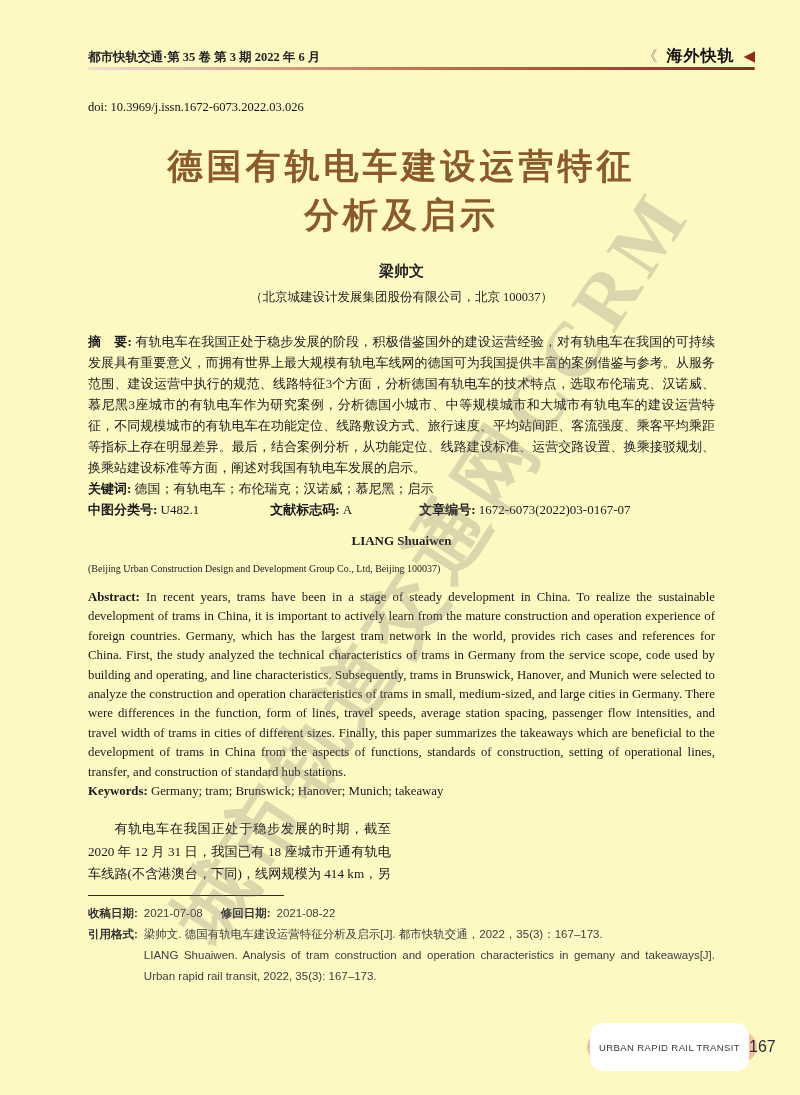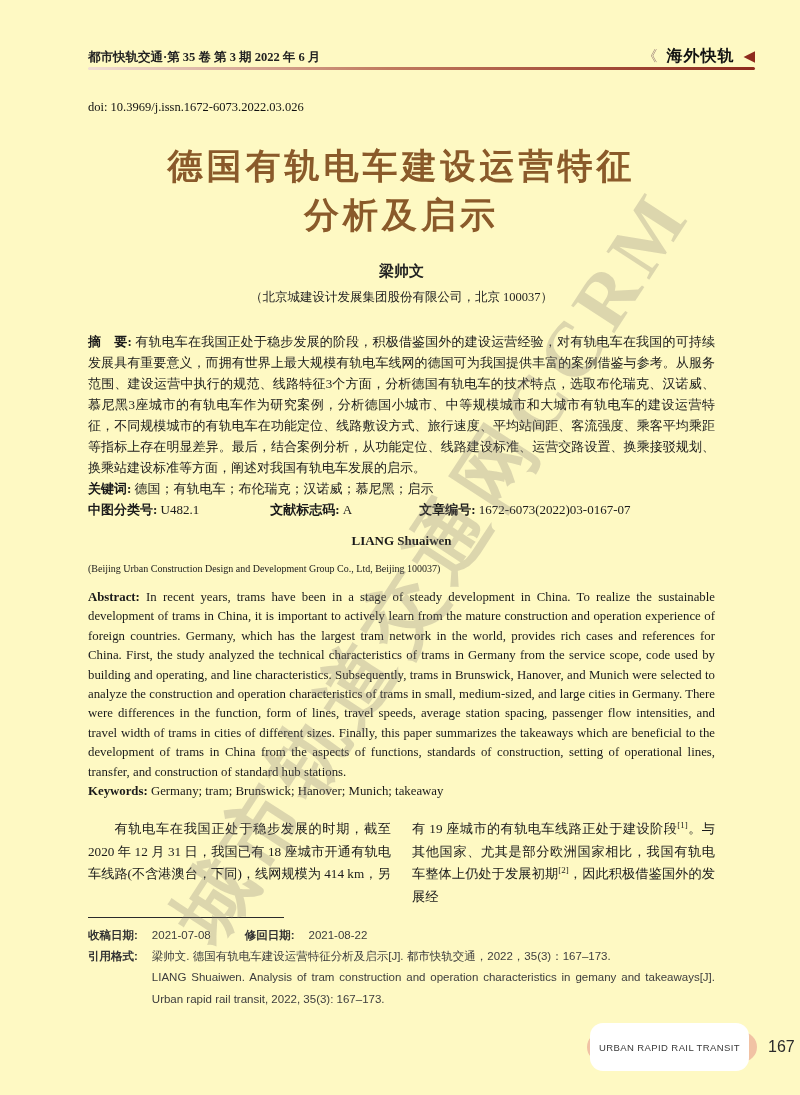--- a/index.html
+++ b/index.html
@@ -58,38 +58,38 @@
   .col.first p{text-indent:2em;margin:0;}
   .col p{margin:0;}
   sup{font-size:9px;line-height:0;}
 
   
   .footnote-rule{margin-top:9px;width:196px;border-top:1.5px solid #2a2a2a;}
   .footer{
     margin-top:7px;font-family:"Liberation Sans", sans-serif;
     font-size:11.5px;line-height:21px;color:#3d3d3d;
   }
-  .f-row{display:flex;gap:8px;}
+  .f-row{display:flex;}
   .f-label{font-weight:bold;color:#333;flex:none;margin-right:6px;}
   .f-gap{display:inline-block;width:18px;}
   .f-text{flex:1;}
   .cite-en{text-align:justify;line-height:21.5px;}
 
   
   .pill{
     position:absolute;top:1032px;right:43px;
     width:170px;height:30px;background:#f1c2a4;border-radius:15px;
     display:flex;align-items:center;
   }
   .pill-inner{
     background:#ffffff;border-radius:13px;height:24px;margin-left:3px;
     display:flex;align-items:center;padding:12px 9px;
   }
   .pill-journal{font-family:"Liberation Sans", sans-serif;font-size:9.5px;letter-spacing:0.4px;color:#3a3a3a;white-space:nowrap;}
-  .pill-num{flex:1;text-align:center;font-family:"Liberation Sans", sans-serif;font-size:16px;color:#2b2b2b;padding-left:19px;}
+  .pill-num{flex:1;text-align:center;font-family:"Liberation Sans", sans-serif;font-size:16px;color:#2b2b2b;}
 
   
   .watermark{
     position:absolute;left:150px;top:905px;
     transform:rotate(-57deg);transform-origin:0 0;
     font-size:78px;font-weight:bold;letter-spacing:8px;
     color:rgba(132,124,119,0.28);
     white-space:nowrap;pointer-events:none;z-index:5;
   }
 </style>
@@ -133,23 +133,20 @@
     <div class="en-author">LIANG Shuaiwen</div>
     <div class="en-affil">(Beijing Urban Construction Design and Development Group Co., Ltd, Beijing 100037)</div>
 
     <div class="en-abstract"><span class="b">Abstract:</span> <span>In recent years, trams have been in a stage of steady development in China. To realize the sustainable development of trams in China, it is important to actively learn from the mature construction and operation experience of foreign countries. Germany, which has the largest tram network in the world, provides rich cases and references for China. First, the study analyzed the technical characteristics of trams in Germany from the service scope, code used by building and operating, and line characteristics. Subsequently, trams in Brunswick, Hanover, and Munich were selected to analyze the construction and operation characteristics of trams in small, medium-sized, and large cities in Germany. There were differences in the function, form of lines, travel speeds, average station spacing, passenger flow intensities, and travel width of trams in cities of different sizes. Finally, this paper summarizes the takeaways which are beneficial to the development of trams in China from the aspects of functions, standards of construction, setting of operational lines, transfer, and construction of standard hub stations.</span></div>
     <div class="en-keywords"><span class="b">Keywords:</span> <span>Germany; tram; Brunswick; Hanover; Munich; takeaway</span></div>
 
     <div class="body-cols">
       <div class="col first">
         <p>有轨电车在我国正处于稳步发展的时期，截至2020 年 12 月 31 日，我国已有 18 座城市开通有轨电车线路(不含港澳台，下同)，线网规模为 414 km，另</p>
       </div>
-      <div class="col">
-        <p><span>有 19 座城市的有轨电车线路正处于建设阶段</span><sup>[1]</sup><span>。与其他国家、尤其是部分欧洲国家相比，我国有轨电车整体上仍处于发展初期</span><sup>[2]</sup><span>，因此积极借鉴国外的发展经</span></p>
-      </div>
     </div>
 
     <div class="footnote-rule"></div>
     <div class="footer">
       <div class="f-row">
         <span class="f-label">收稿日期:</span>
         <span>2021-07-08</span>
         <span class="f-gap"></span>
         <span class="f-label">修回日期:</span>
         <span>2021-08-22</span>

